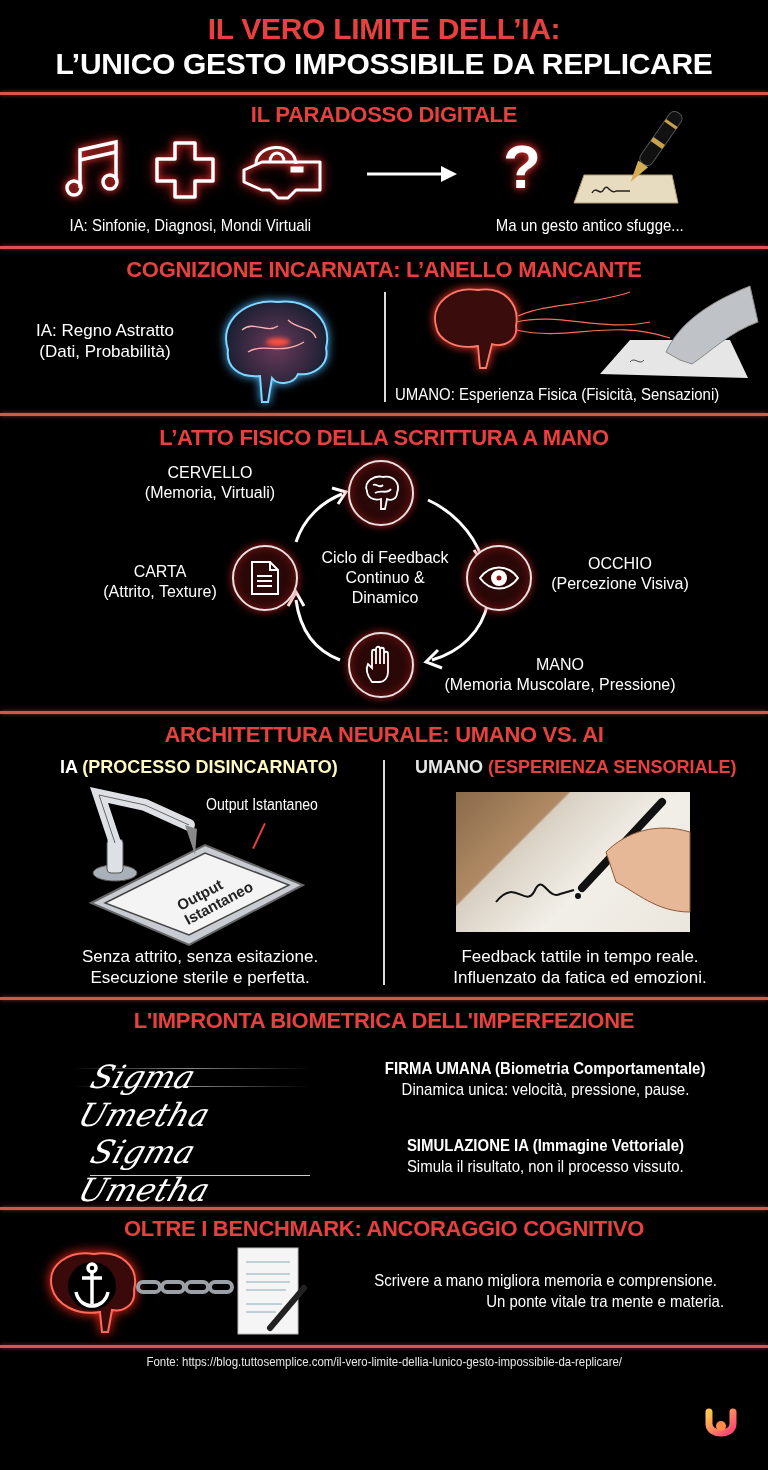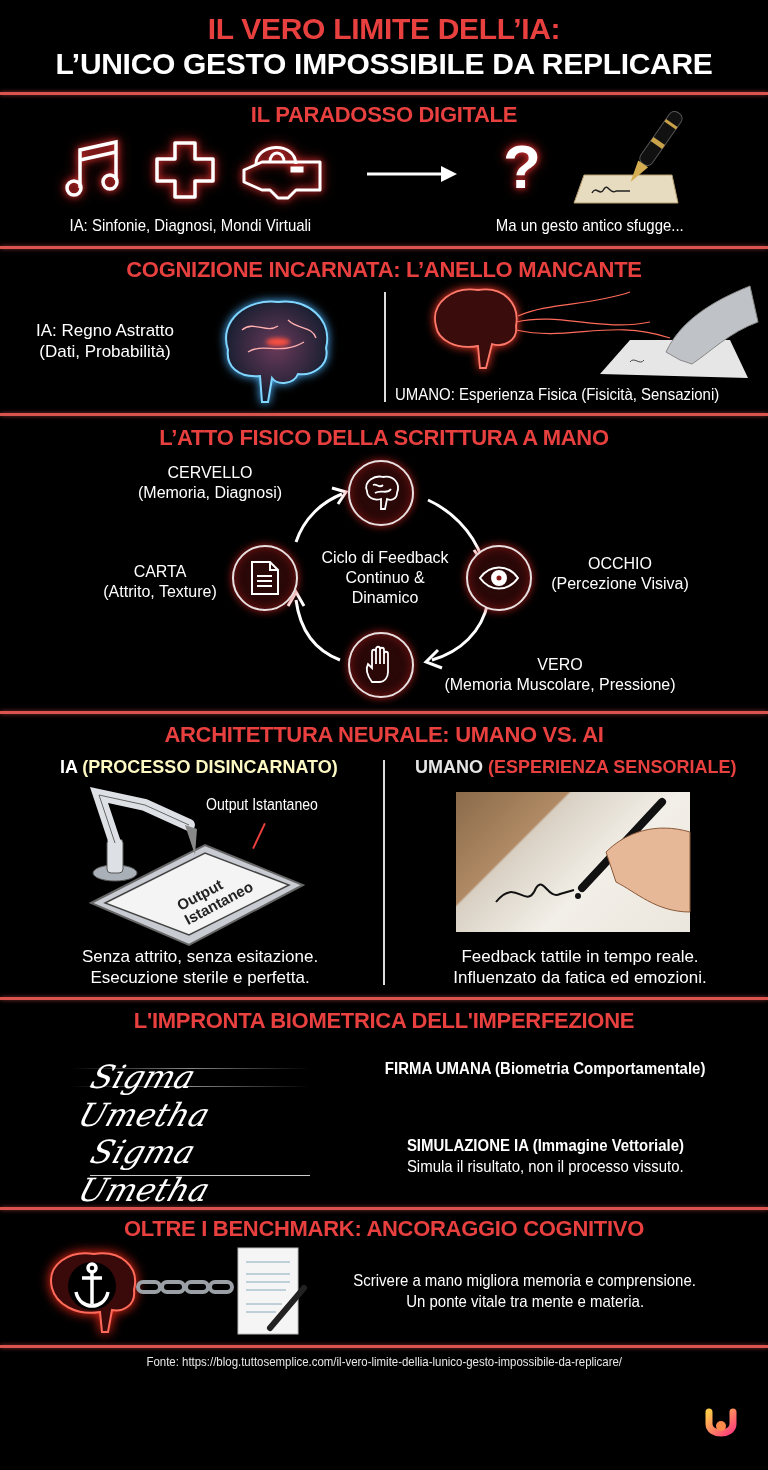--- a/index.html
+++ b/index.html
@@ -143,28 +143,28 @@
 </div>
 
 <div class="abs center" style="left:300px;top:548px;width:170px;font-size:16px;line-height:20px;">
   <div>Ciclo di Feedback</div>
   <div>Continuo &amp;</div>
   <div>Dinamico</div>
 </div>
 
 <div class="abs center" style="left:100px;top:463px;width:220px;font-size:16px;line-height:20px;">
   <div>CERVELLO</div>
-  <div>(Memoria, Diagnosi)</div>
+  <div>(Memoria, Virtuali)</div>
 </div>
 <div class="abs center" style="left:520px;top:554px;width:200px;font-size:16px;line-height:20px;">
   <div>OCCHIO</div>
   <div>(Percezione Visiva)</div>
 </div>
 <div class="abs center" style="left:420px;top:655px;width:280px;font-size:16px;line-height:20px;">
-  <div>VERO</div>
+  <div>MANO</div>
   <div>(Memoria Muscolare, Pressione)</div>
 </div>
 <div class="abs center" style="left:80px;top:562px;width:160px;font-size:16px;line-height:20px;">
   <div>CARTA</div>
   <div>(Attrito, Texture)</div>
 </div>
 <div class="divider" style="top:711px;"></div>
 
 <div class="abs center title-red" style="left:0;top:722px;width:768px;font-size:22px;">ARCHITETTURA NEURALE: UMANO VS. AI</div>
 <div class="abs" style="left:60px;top:757px;font-size:18px;font-weight:700;">
@@ -217,20 +217,21 @@
   <div style="position:absolute;left:0;top:18px;width:240px;height:1px;background:linear-gradient(90deg,transparent,#888,transparent);"></div>
   <div style="position:absolute;left:0;top:36px;width:240px;height:1px;background:linear-gradient(90deg,transparent,#888,transparent);"></div>
   <div style="font-family:'DejaVu Serif', serif;font-style:italic;font-size:32px;color:#fff;transform:skewX(-18deg);position:absolute;left:16px;top:8px;">Sigma Umetha</div>
 </div>
 <div class="abs" style="left:70px;top:1125px;width:250px;height:60px;">
   <div style="position:absolute;left:20px;top:50px;width:220px;height:1px;background:#ccc;"></div>
   <div style="font-family:'DejaVu Serif', serif;font-style:italic;font-size:32px;color:#fff;transform:skewX(-18deg);position:absolute;left:16px;top:8px;">Sigma Umetha</div>
 </div>
 <div class="abs center txt" style="left:350px;top:1058px;width:390px;">
   <div style="font-weight:700;"><span class="narrow">FIRMA UMANA (Biometria Comportamentale)</span></div>
+  <div><span class="narrow">Dinamica unica: velocità, pressione, pause.</span></div>
 </div>
 <div class="abs center txt" style="left:350px;top:1135px;width:390px;">
   <div style="font-weight:700;"><span class="narrow">SIMULAZIONE IA (Immagine Vettoriale)</span></div>
   <div><span class="narrow">Simula il risultato, non il processo vissuto.</span></div>
 </div>
 <div class="divider" style="top:1207px;"></div>
 
 <div class="abs center title-red" style="left:0;top:1216px;width:768px;font-size:22px;">OLTRE I BENCHMARK: ANCORAGGIO COGNITIVO</div>
 <div class="abs" style="left:46px;top:1248px;">
   <svg width="260" height="90" viewBox="0 0 260 90">
@@ -246,21 +247,21 @@
       <rect x="92" y="34" width="22" height="10" rx="5"></rect>
         <rect x="116" y="34" width="22" height="10" rx="5"></rect>
         <rect x="140" y="34" width="22" height="10" rx="5"></rect>
         <rect x="164" y="34" width="22" height="10" rx="5"></rect>
     </g>
     <rect x="192" y="0" width="60" height="86" fill="#f5f5f5" stroke="#bbb"></rect>
     <path d="M200 14 H244 M200 26 H244 M200 34 H244 M200 42 H240 M200 56 H236 M200 64 H230" stroke="#8ab" stroke-width="1"></path>
     <path d="M224 80 L258 40" stroke="#222" stroke-width="6" stroke-linecap="round"></path>
   </svg>
 </div>
-<div class="abs center txt" style="left:310px;top:1270px;width:430px;">
+<div class="abs center txt" style="left:310px;top:1270px;width:430px;text-align:right;">
   <div><span class="narrow">Scrivere a mano migliora memoria e comprensione.</span></div>
   <div><span class="narrow">Un ponte vitale tra mente e materia.</span></div>
 </div>
 <div class="divider" style="top:1345px;"></div>
 
 <div class="abs center" style="left:0;top:1354px;width:768px;font-size:13px;color:#e8e8e8;"><span class="narrow">Fonte: https://blog.tuttosemplice.com/il-vero-limite-dellia-lunico-gesto-impossibile-da-replicare/</span></div>
 <div class="abs" style="left:703px;top:1408px;">
   <svg width="36" height="34" viewBox="0 0 36 34">
     <defs>
         <linearGradient id="lg" x1="0" y1="0" x2="1" y2="1">

